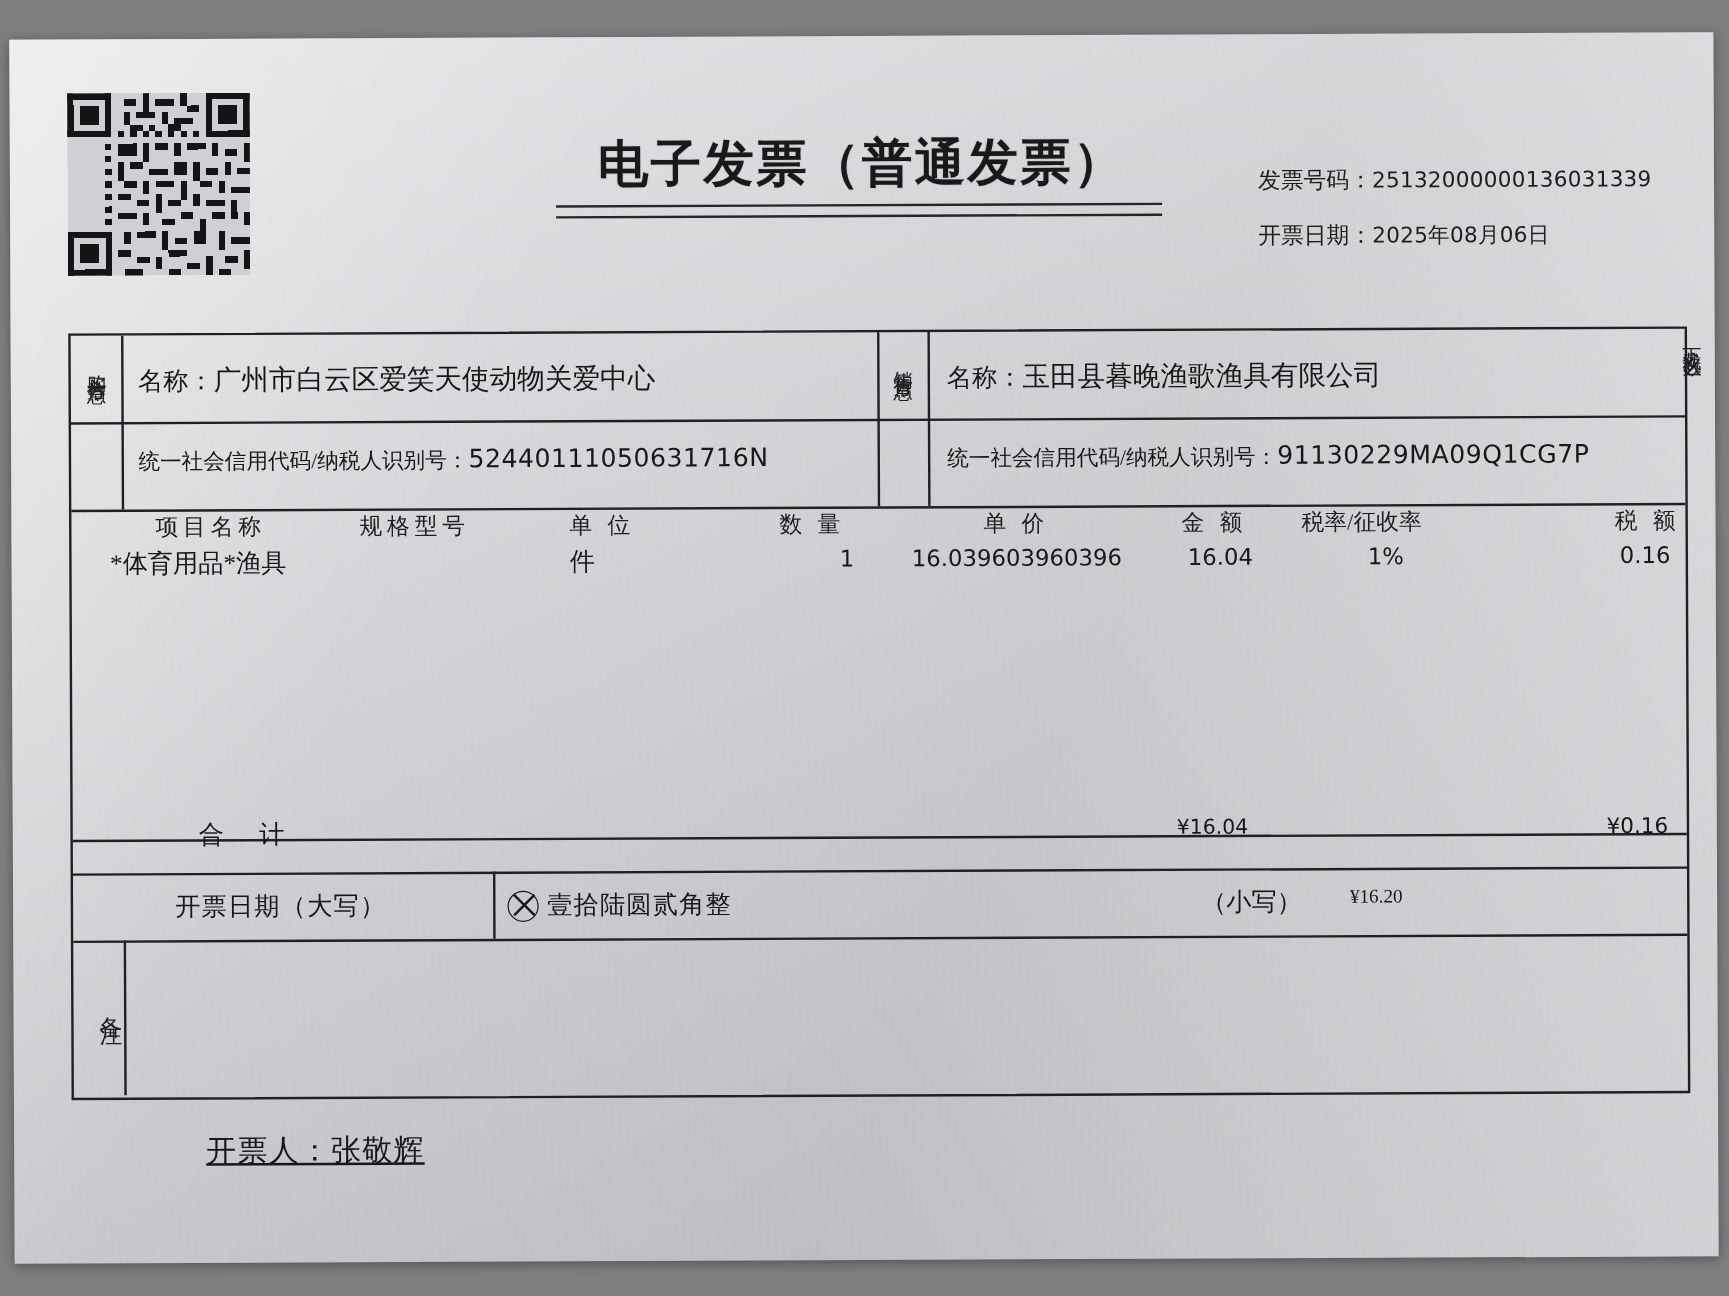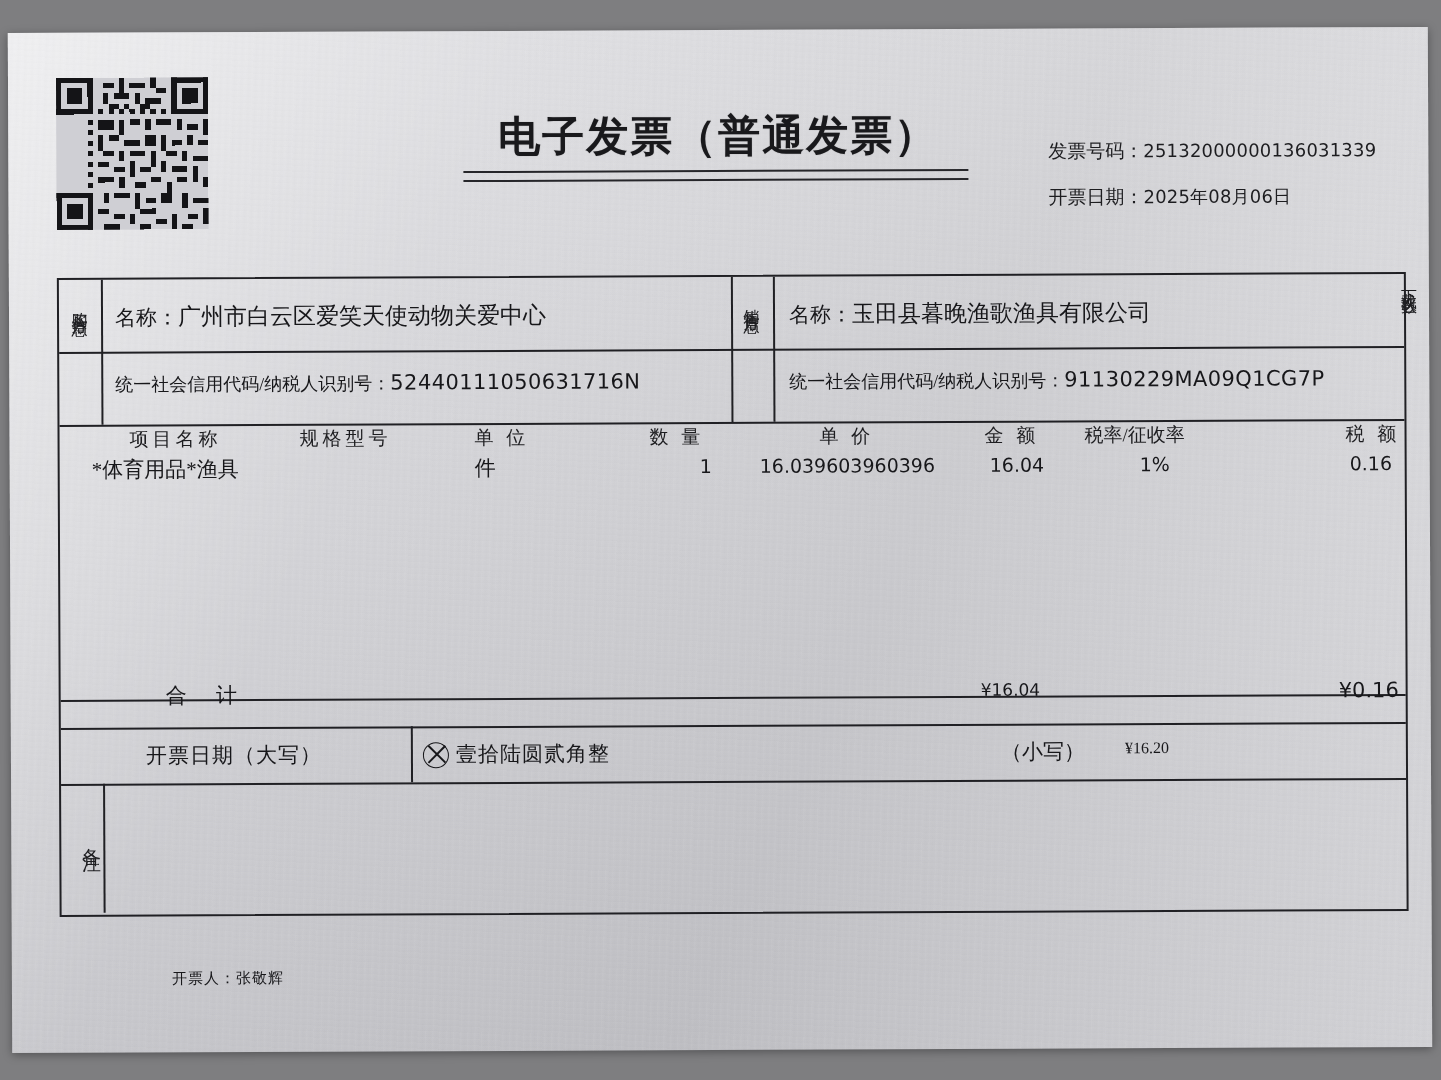--- a/index.html
+++ b/index.html
@@ -223,25 +223,26 @@
     font-size: 19px;
     line-height: 30px;
     color: #1d1d20;
     font-family: "Liberation Serif", serif;
   }
 
   
   #footer {
     position: absolute;
     left: 160px;
-    top: 937px;
-    font-size: 15px;
+    top: 910px;
+    font-size: 25px;
     color: #17171a;
     font-family: "Liberation Serif", serif;
     letter-spacing: 1px;
+    text-decoration: underline;
   }
 </style>
 </head>
 <body>
 
 <div id="sheet">
   <div id="grain"></div>
 
   <div id="qr">
     <svg width="152" height="152" viewBox="0 0 29 29" shape-rendering="crispEdges">
@@ -418,21 +419,21 @@
       <div class="item-cell mono" style="left:660px; top:2px;margin-left:40px;">16.039603960396</div>
       <div class="item-cell mono" style="left:930px; top:2px;">16.04</div>
       <div class="item-cell mono" style="left:1080px; top:2px;">1%</div>
       <div class="item-cell mono" style="left:1290px; top:2px;">0.16</div>
     </div>
 
     <div class="hline" style="top:420px;"></div>
     <div id="totals">
       <div class="cell sp" style="left:105px; top:2px;">合 计</div>
       <div class="cell mono" style="left:920px; top:4px; font-size:17px;">¥16.04</div>
-      <div class="cell mono" style="left:1278px; top:4px; font-size:21px;">¥0.16</div>
+      <div class="cell mono" style="left:1278px; top:4px; font-size:18px;">¥0.16</div>
     </div>
 
     <div class="hline" style="top:448px;"></div>
     <div id="bigamount">
       <div class="vline" style="left:350px;"></div>
       <div class="cell" style="left:85px; top:14px; letter-spacing:1px;">开票日期（大写）</div>
       <div class="crossmark" style="left:362px; top:16px;"></div>
       <div class="cell" style="left:395px; top:14px; letter-spacing:1px;">壹拾陆圆贰角整</div>
       <div class="cell" style="left:940px; top:14px;">（小写）</div>
       <div class="cell mono" style="left:1064px; top:16px; font-size:16px;">¥16.20</div>

